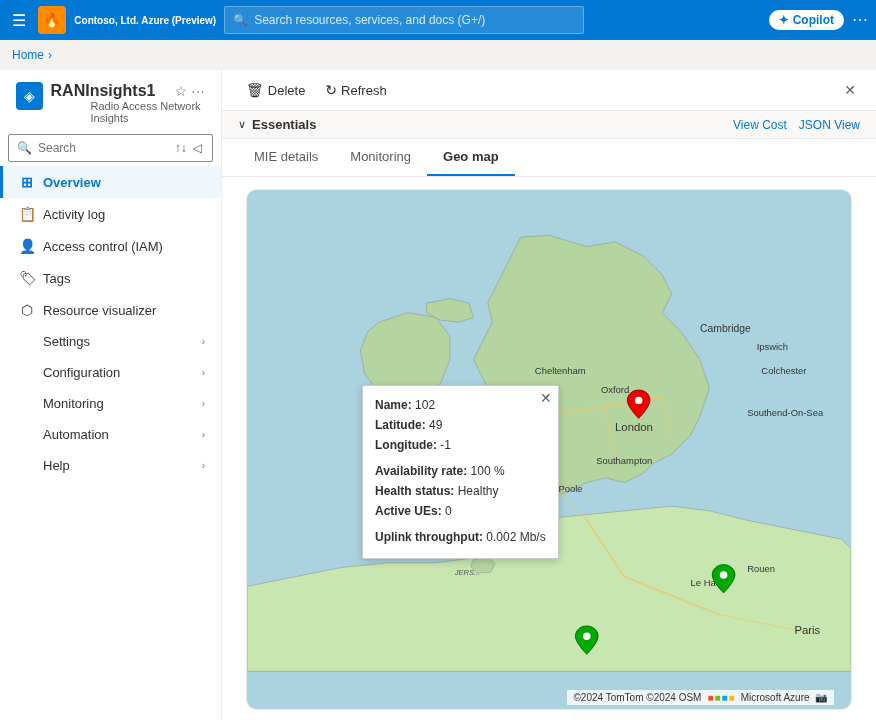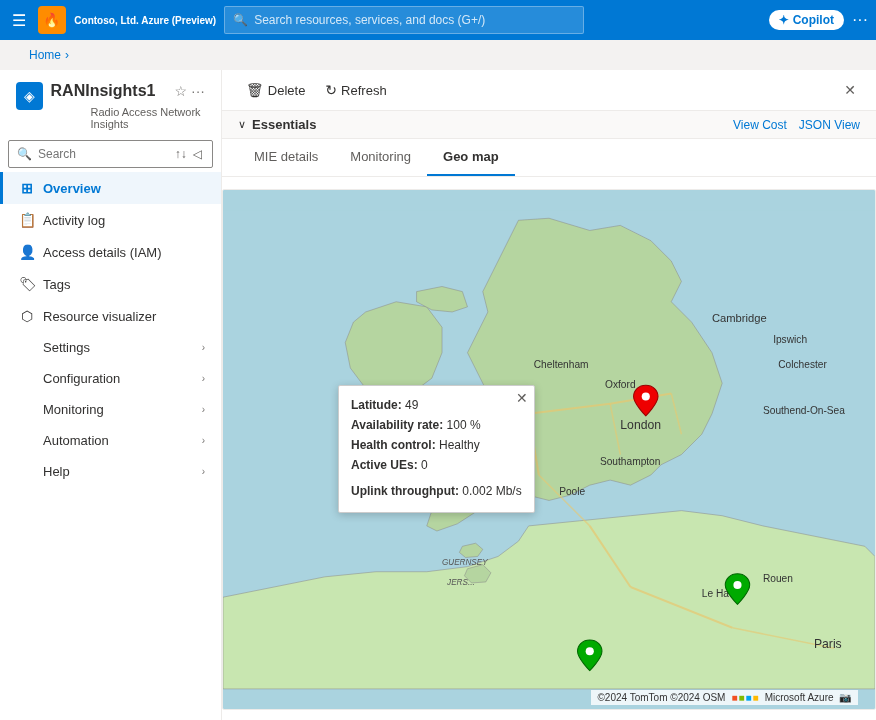--- a/index.html
+++ b/index.html
@@ -42,39 +42,39 @@
       font-size: 12px;
       font-weight: 600;
       display: flex; align-items: center; gap: 4px;
       cursor: pointer;
     }
     .top-bar-dots { color: white; font-size: 16px; cursor: pointer; }
 
     
     .breadcrumb {
       background: #f3f2f1;
-      padding: 8px 29px;
+      padding: 8px 12px;
       font-size: 12px;
       color: #0078d4;
       display: flex; align-items: center; gap: 4px;
     }
 
     
     .layout { display: flex; height: calc(720px - 40px - 28px); }
 
     
     .sidebar {
       width: 222px;
       background: white;
       border-right: 1px solid #edebe9;
       display: flex;
       flex-direction: column;
       overflow-y: auto;
     }
-    .resource-title-row { display: flex; align-items: center; gap: 19px; margin-bottom: 6px; }
+    .resource-title-row { display: flex; align-items: center; gap: 19px; margin-bottom: 0; }
     .resource-icon { width: 28px; height: 28px; background: #0078d4; border-radius: 4px; display: flex; align-items: center; justify-content: center; color: white; font-size: 14px; }
     .resource-name { font-size: 16px; font-weight: 600; color: #323130; }
     .resource-subtitle { font-size: 11px; color: #605e5c; padding-left: 36px; }
     .resource-title-actions { display: flex; align-items: center; gap: 4px; margin-left: auto; }
     .star-icon { color: #797775; font-size: 14px; cursor: pointer; }
     .more-icon { color: #797775; font-size: 14px; cursor: pointer; }
 
     .search-box {
       display: flex; align-items: center;
       margin: 8px 8px 4px;
@@ -145,23 +145,23 @@
       color: #605e5c;
       border-bottom: 2px solid transparent;
       white-space: nowrap;
     }
     .tab.active { color: #323130; border-bottom-color: #0078d4; font-weight: 600; }
 
     
     .map-container {
       flex: 1;
       position: relative;
-      margin: 12px 0;
+      margin: 12px 24px;
       border: 1px solid #edebe9;
-      border-radius: 2px;
+      border-radius: 10px;
       overflow: hidden;
     }
 
     .map-bg {
       width: 100%; height: 100%;
       position: relative;
       background: #aad3df;
       overflow: hidden;
     }
 
@@ -273,21 +273,21 @@
       <div class="nav-item active">
         <span class="nav-icon">⊞</span>
         <span>Overview</span>
       </div>
       <div class="nav-item">
         <span class="nav-icon">📋</span>
         <span>Activity log</span>
       </div>
       <div class="nav-item">
         <span class="nav-icon">👤</span>
-        <span>Access details (IAM)</span>
+        <span>Access control (IAM)</span>
       </div>
       <div class="nav-item">
         <span class="nav-icon">🏷</span>
         <span>Tags</span>
       </div>
       <div class="nav-item">
         <span class="nav-icon">⬡</span>
         <span>Resource visualizer</span>
       </div>
       <div class="nav-item">
@@ -414,23 +414,25 @@
           </g>
 
           <g transform="translate(360, 440)">
             <path d="M 0 -18 C -7 -18 -12 -13 -12 -7 C -12 0 0 12 0 12 C 0 12 12 0 12 -7 C 12 -13 7 -18 0 -18 Z" fill="#0a0" stroke="#060" stroke-width="1"></path>
             <circle cx="0" cy="-7" r="4" fill="white"></circle>
           </g>
         </svg>
 
         <div class="map-popup">
           <span class="map-popup-close">✕</span>
+          <p><strong>Name:</strong> <span>102</span></p>
           <p><strong>Latitude:</strong> <span>49</span></p>
+          <p style="margin-bottom:8px;"><strong>Longitude:</strong> <span>-1</span></p>
           <p><strong>Availability rate:</strong> <span>100 %</span></p>
-          <p><strong>Health control:</strong> <span>Healthy</span></p>
+          <p><strong>Health status:</strong> <span>Healthy</span></p>
           <p style="margin-bottom:8px;"><strong>Active UEs:</strong> <span>0</span></p>
           <p><strong>Uplink throughput:</strong> <span>0.002 Mb/s</span></p>
         </div>
 
         <div class="map-attribution">
           <span>©2024 TomTom ©2024 OSM</span>
           <span style="display:inline-flex;gap:1px;font-size:10px;">
             <span style="color:#f25022;">■</span>
               <span style="color:#7fba00;">■</span>
               <span style="color:#00a4ef;">■</span>

